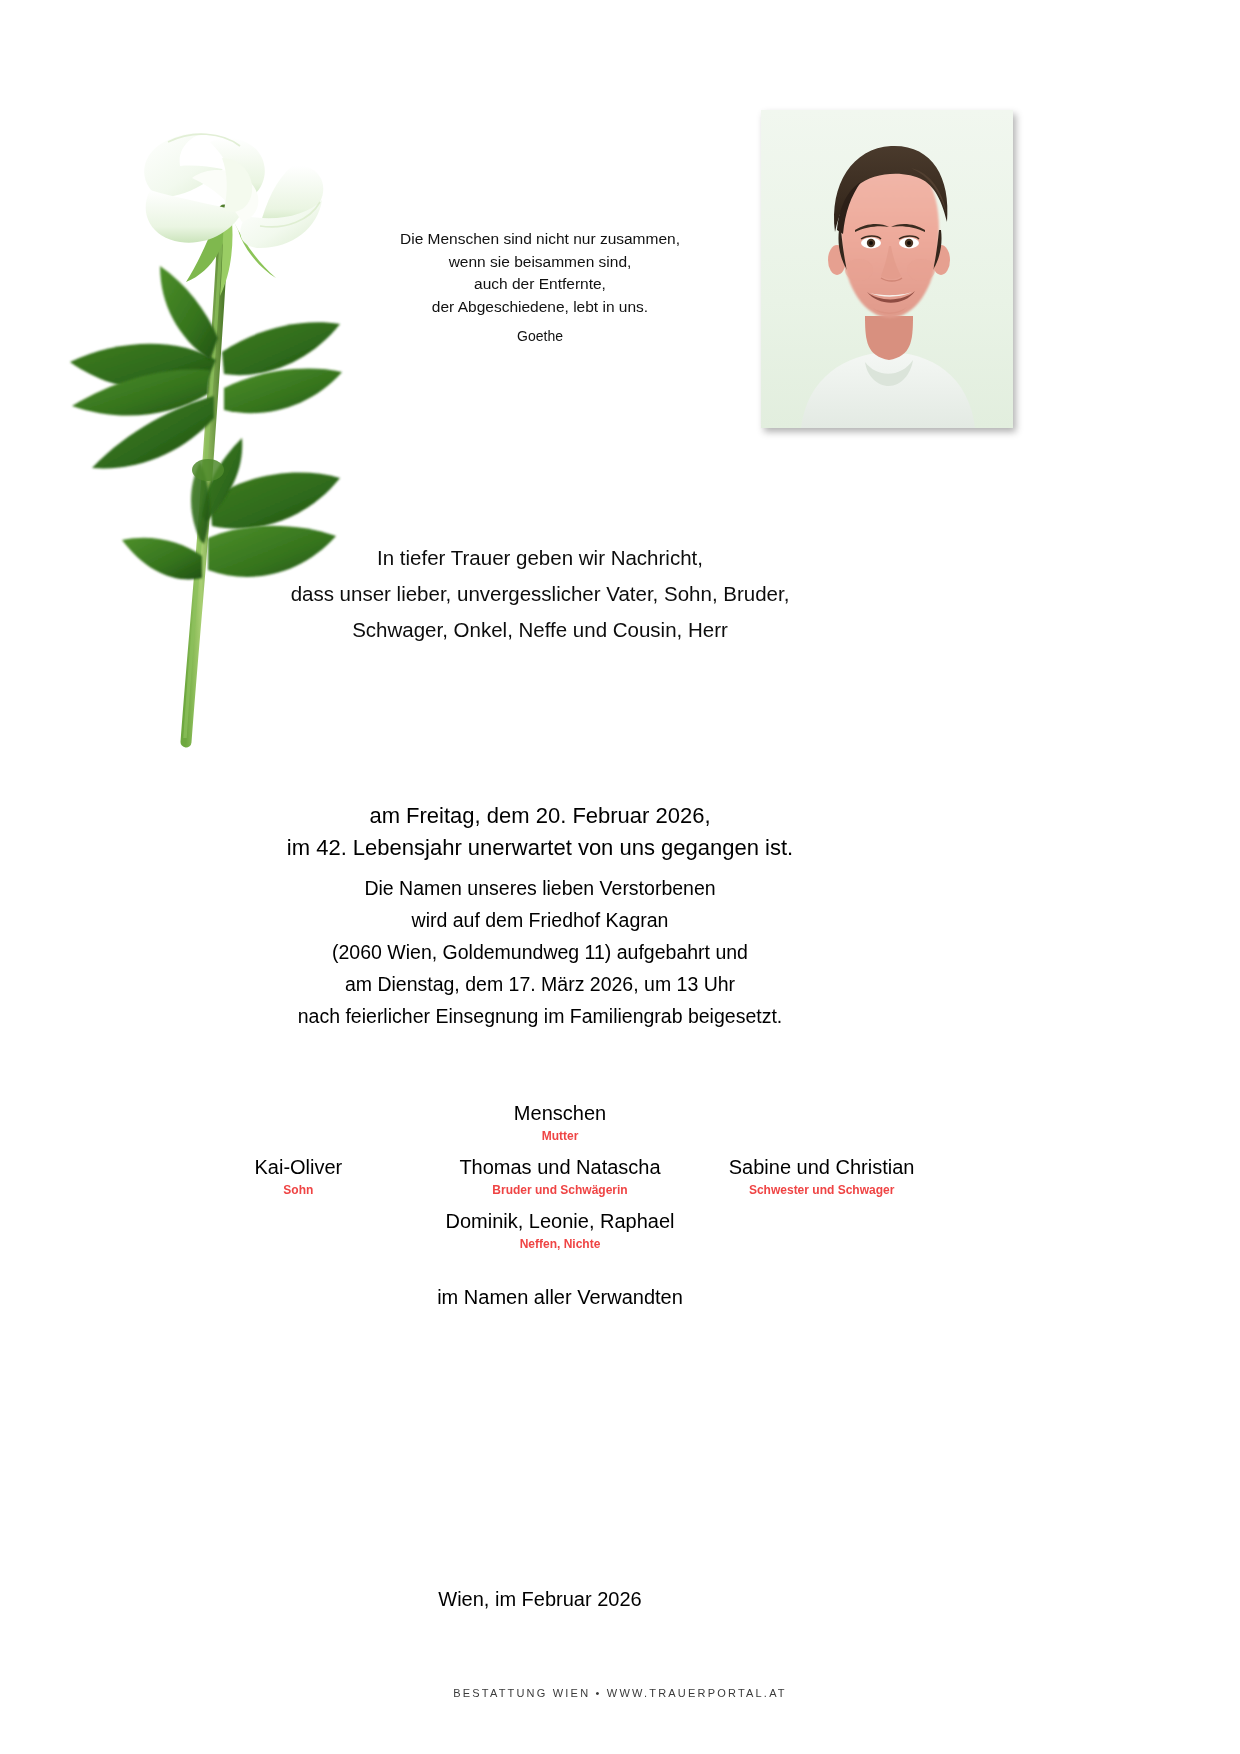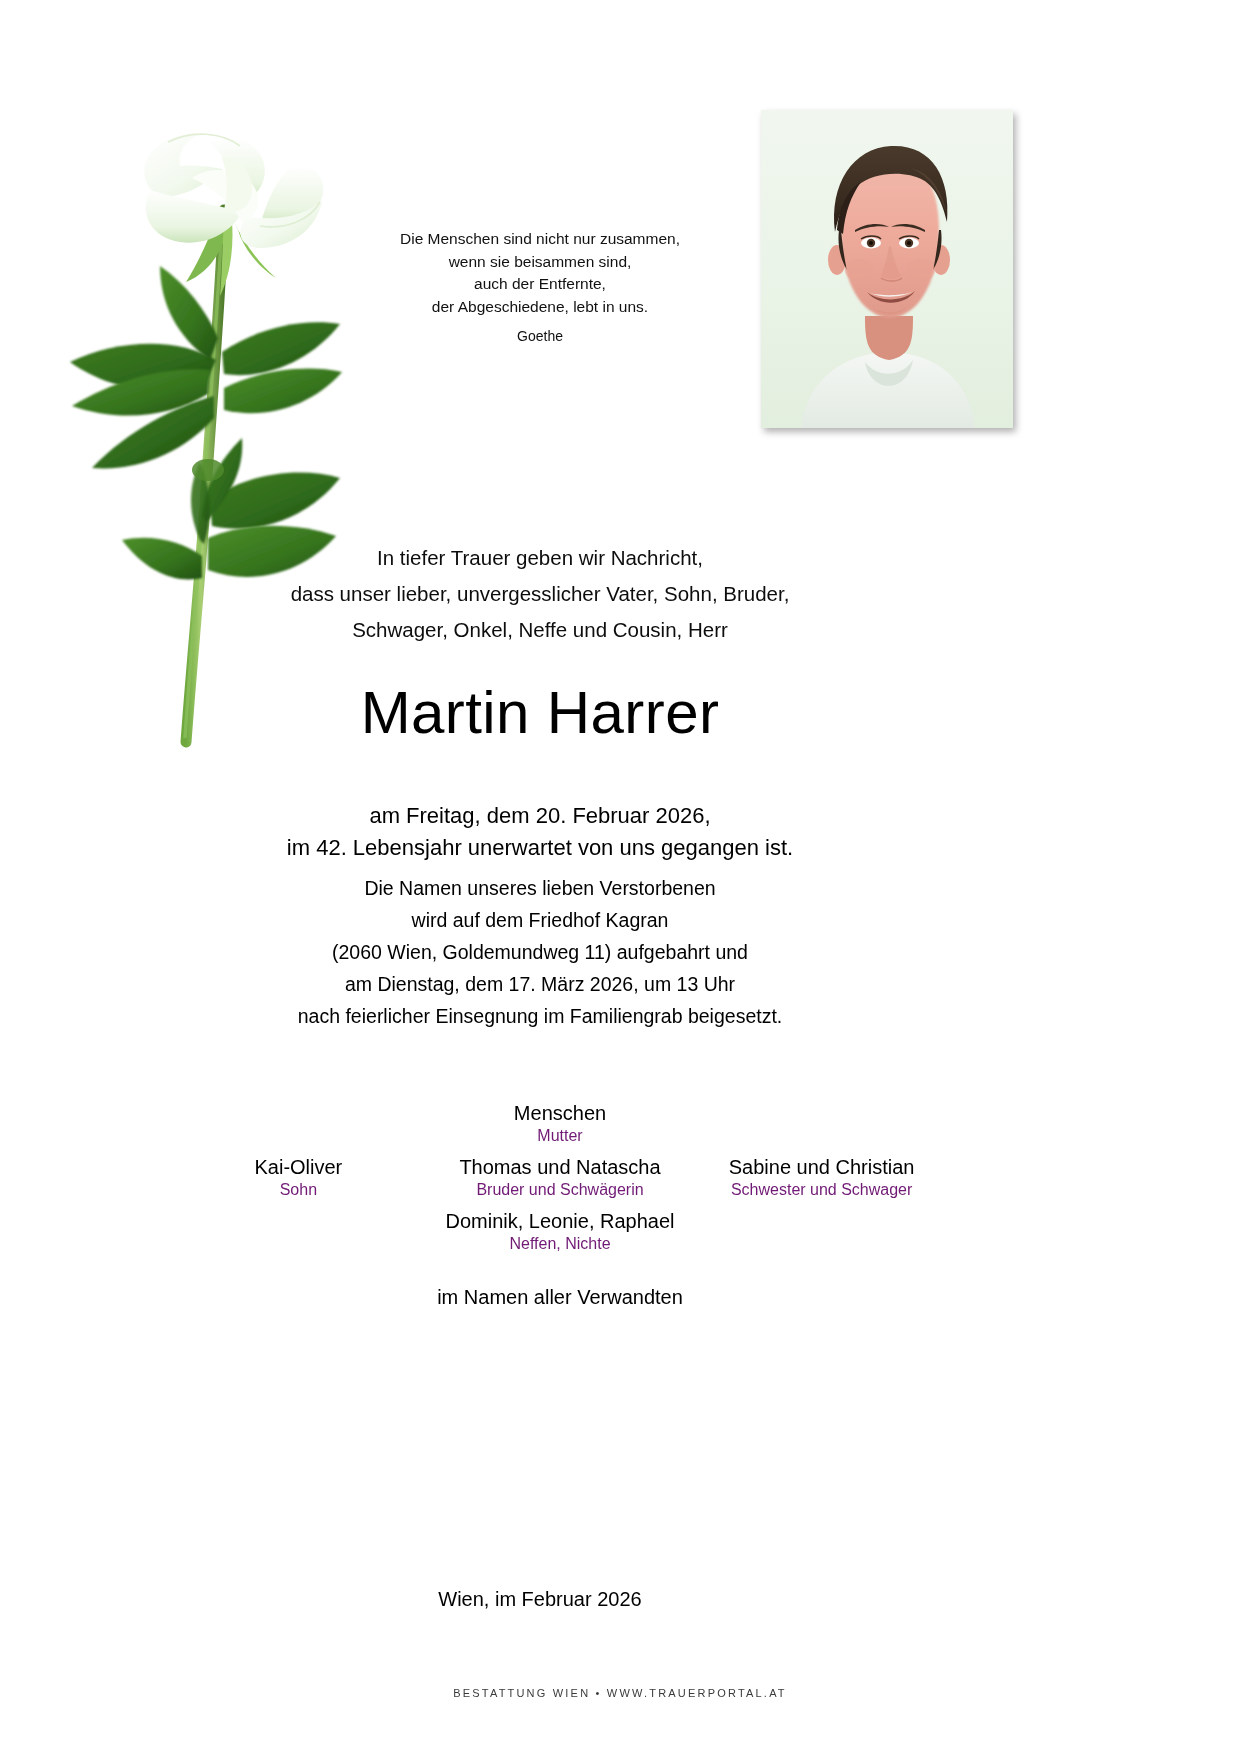--- a/index.html
+++ b/index.html
@@ -131,24 +131,24 @@
   .fam-name {
     display: block;
     font-size: 20px;
     line-height: 26px;
     font-weight: 400;
     color: #000;
     white-space: nowrap;
   }
   .fam-rel {
     display: block;
-    font-size: 16px;
+    font-size: 12px;
     line-height: 20px;
-    font-weight: 400;
-    color: #701a75;
+    font-weight: 700;
+    color: #ef4444;
     white-space: nowrap;
   }
   .row-mother { margin-bottom: 8px; }
   .row-siblings { margin-bottom: 8px; }
   .cell-left   { width: 250px; }
   .cell-center { width: 260px; }
   .cell-right  { width: 250px; }
   .row-nephews { margin-bottom: 0; }
 
   .on-behalf {
@@ -336,21 +336,20 @@
     <span>der Abgeschiedene, lebt in uns.</span>
     <span class="attrib">Goethe</span>
   </div>
 
   <div class="intro">
     <span>In tiefer Trauer geben wir Nachricht,</span><br>
     <span>dass unser lieber, unvergesslicher Vater, Sohn, Bruder,</span><br>
     <span>Schwager, Onkel, Neffe und Cousin, Herr</span>
   </div>
 
-  <div class="deceased-name">Martin Harrer</div>
 
   <div class="death-info">
     <span>am Freitag, dem 20. Februar 2026,</span><br>
     <span>im 42. Lebensjahr unerwartet von uns gegangen ist.</span>
   </div>
 
   <div class="funeral-info">
     <span>Die Namen unseres lieben Verstorbenen</span><br>
     <span>wird auf dem Friedhof Kagran</span><br>
     <span>(2060 Wien, Goldemundweg 11) aufgebahrt und</span><br>

